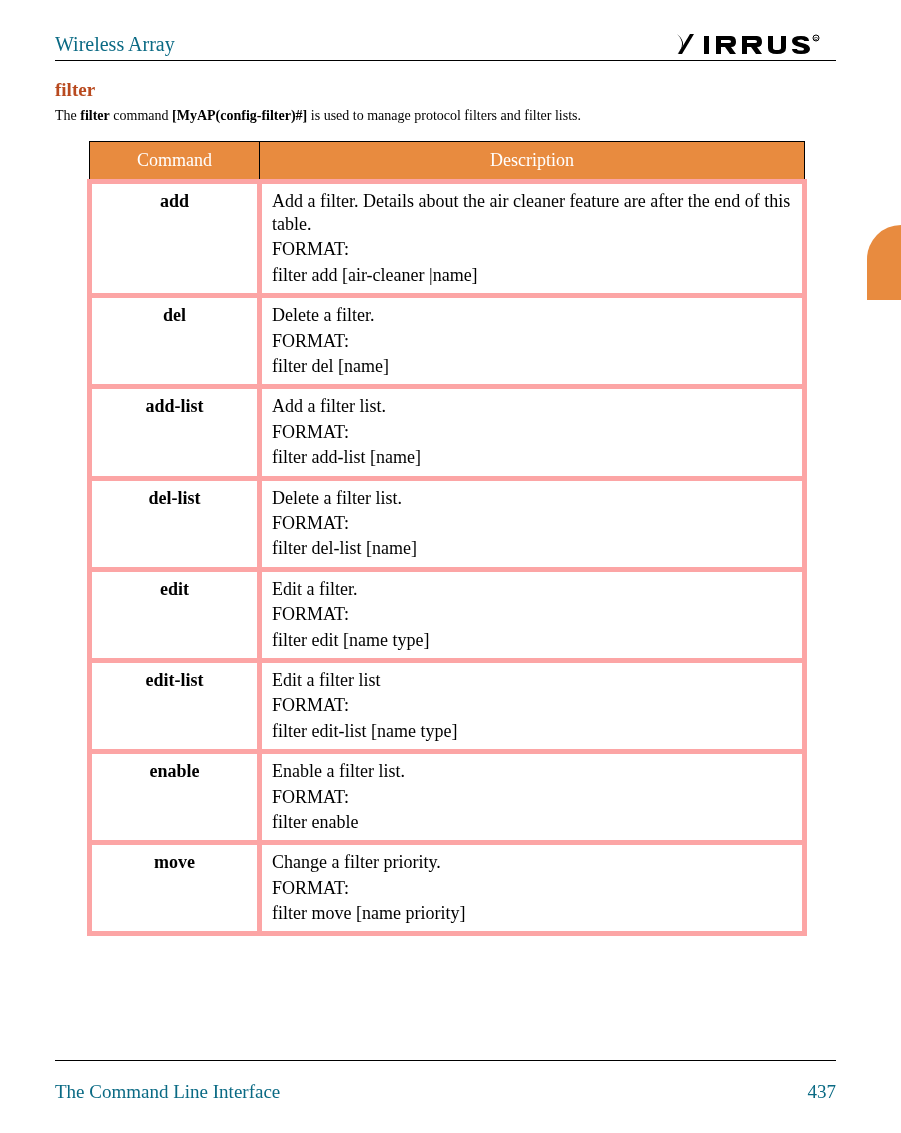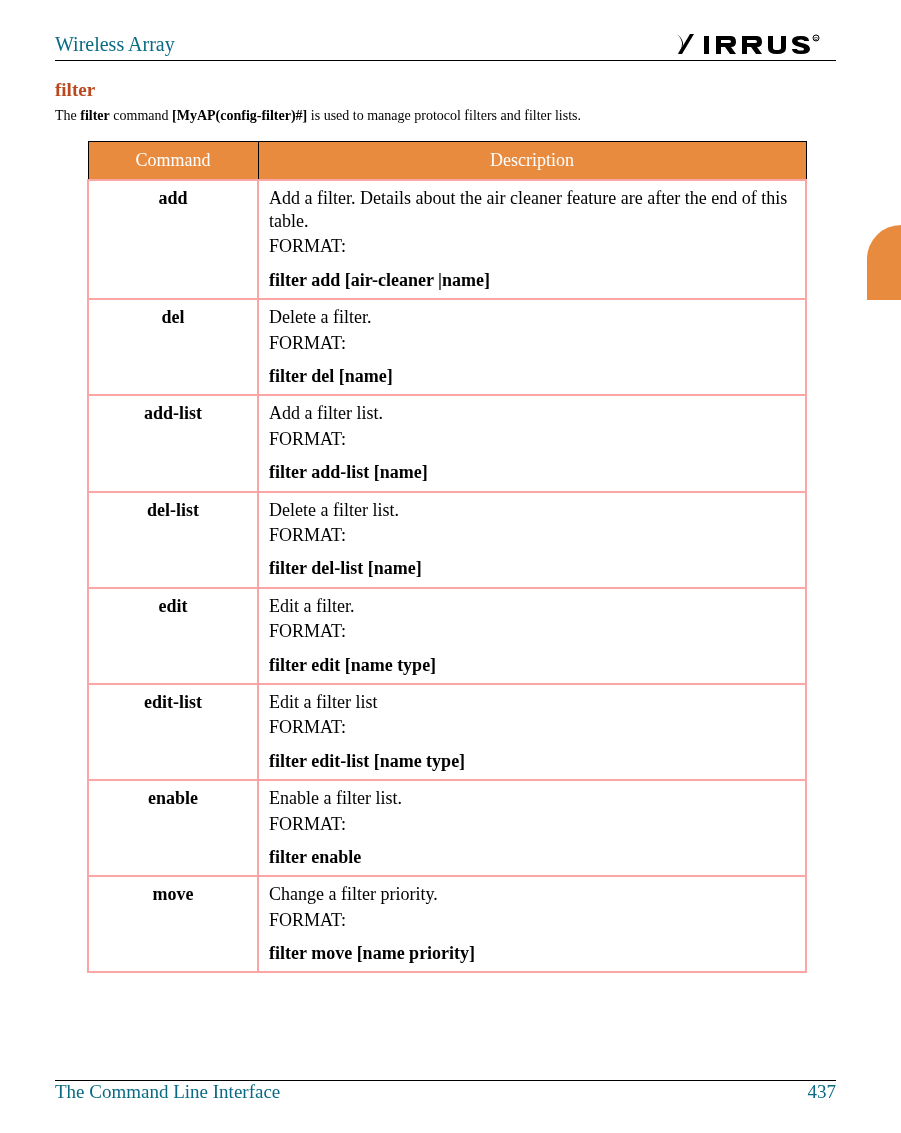--- a/index.html
+++ b/index.html
@@ -51,48 +51,48 @@
     background: #e88b3f;
     color: #fff;
     font-weight: normal;
     text-align: center;
     padding: 8px 6px;
     border: 1px solid #000;
     font-size: 18px;
   }
   table.commands th:first-child { width: 170px; }
   table.commands td {
-    border: 2px solid #fca5a5;
+    border: 5px solid #fca5a5;
     padding: 6px 10px;
     vertical-align: top;
     line-height: 1.3;
   }
   table.commands td.cmd {
     text-align: center;
     font-weight: bold;
   }
   .desc-text { display: block; }
   .fmt-label { display: block; margin-top: 2px; }
-  .fmt-cmd { display: block; font-weight: bold; margin-top: 10px; }
+  .fmt-cmd { display: block; font-weight: normal; margin-top: 2px; }
   .side-tab {
     position: absolute;
     right: 0;
     top: 225px;
     width: 34px;
     height: 75px;
     background: #e88b3f;
     border-top-left-radius: 34px;
   }
   .footer {
     position: absolute;
     left: 55px;
     right: 65px;
     bottom: 30px;
     border-top: 1px solid #000;
-    padding-top: 0;
+    padding-top: 20px;
     display: flex;
     justify-content: space-between;
     color: #0a6a84;
     font-size: 19px;
   }
 </style>
 </head>
 <body>
 
 <div class="page">

